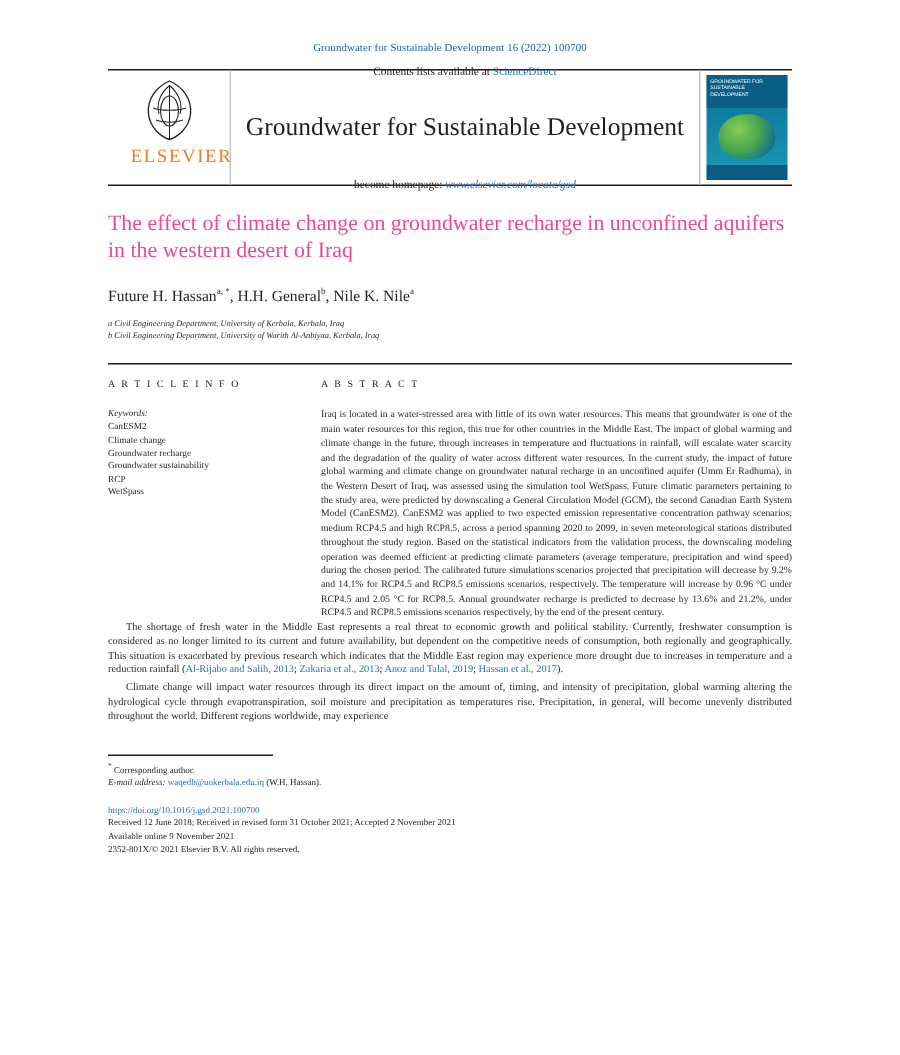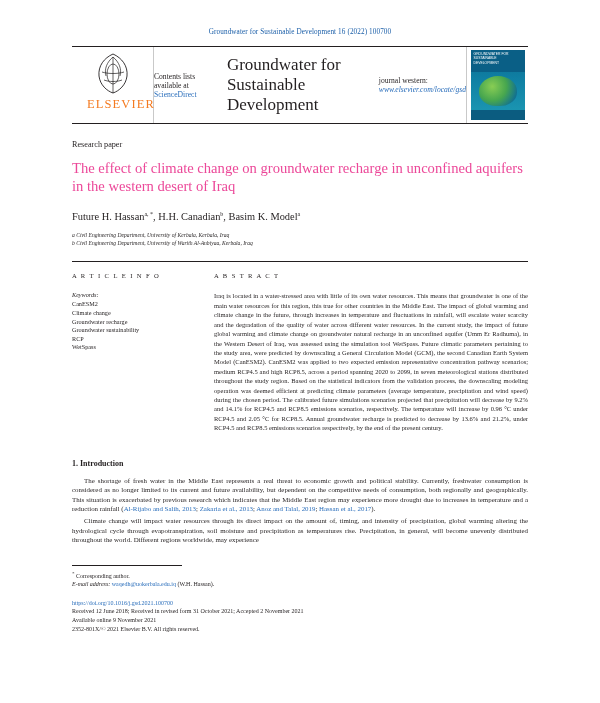--- a/index.html
+++ b/index.html
@@ -66,20 +66,21 @@
     font-size: 12.5px;
     letter-spacing: 1.1px;
     color: #f47a20;
     margin-top: 1px;
     font-weight: normal;
     padding-left: 17px;
   }
   .journal-center {
     flex: 1;
     display: flex;
+    flex-direction: column;
     align-items: center;
     justify-content: center;
     padding: 4px 0 4px 0;
     gap: 16px;
   }
   .contents-line {
     font-size: 7.6px;
     color: #231f20;
   }
   .contents-line a {
@@ -278,41 +279,40 @@
         </div>
         <div class="elsevier-word">ELSEVIER</div>
       </div>
 
       <div class="journal-center">
         <div class="contents-line">
           <span>Contents lists available at </span><a href="#">ScienceDirect</a>
         </div>
         <div class="journal-title">Groundwater for Sustainable Development</div>
         <div class="homepage-line">
-          <span>journal western: </span><a href="#">www.elsevier.com/locate/gsd</a>
+          <span>become homepage: </span><a href="#">www.elsevier.com/locate/gsd</a>
         </div>
       </div>
 
       <div class="cover-block">
         <div class="cover-img">
           <div class="cover-top">GROUNDWATER FOR SUSTAINABLE DEVELOPMENT</div>
           <div class="cover-globe"></div>
           <div class="cover-bottom"></div>
         </div>
       </div>
     </div>
 
     <div class="body-wrap">
 
-      <div class="article-type">Research paper</div>
 
       <div class="title">The effect of climate change on groundwater recharge in unconfined aquifers in the western desert of Iraq</div>
 
       <div class="authors">
-        <span>Future H. Hassan</span><sup>a, *</sup><span>, </span><span>H.H. Canadian</span><sup>b</sup><span>, </span><span>Basim K. Model</span><sup>a</sup>
+        <span>Future H. Hassan</span><sup>a, *</sup><span>, </span><span>H.H. General</span><sup>b</sup><span>, </span><span>Nile K. Nile</span><sup>a</sup>
       </div>
 
       <div class="affil">a Civil Engineering Department, University of Kerbala, Kerbala, Iraq</div>
       <div class="affil">b Civil Engineering Department, University of Warith Al-Anbiyaa, Kerbala, Iraq</div>
 
       <div class="rule"></div>
 
       <div class="two-col">
 
         <div class="col-left">
@@ -325,21 +325,20 @@
           <div class="kw-item">RCP</div>
           <div class="kw-item">WetSpass</div>
         </div>
 
         <div class="col-right">
           <div class="sec-head">A B S T R A C T</div>
           <div class="abstract-text">Iraq is located in a water-stressed area with little of its own water resources. This means that groundwater is one of the main water resources for this region, this true for other countries in the Middle East. The impact of global warming and climate change in the future, through increases in temperature and fluctuations in rainfall, will escalate water scarcity and the degradation of the quality of water across different water resources. In the current study, the impact of future global warming and climate change on groundwater natural recharge in an unconfined aquifer (Umm Er Radhuma), in the Western Desert of Iraq, was assessed using the simulation tool WetSpass. Future climatic parameters pertaining to the study area, were predicted by downscaling a General Circulation Model (GCM), the second Canadian Earth System Model (CanESM2). CanESM2 was applied to two expected emission representative concentration pathway scenarios; medium RCP4.5 and high RCP8.5, across a period spanning 2020 to 2099, in seven meteorological stations distributed throughout the study region. Based on the statistical indicators from the validation process, the downscaling modeling operation was deemed efficient at predicting climate parameters (average temperature, precipitation and wind speed) during the chosen period. The calibrated future simulations scenarios projected that precipitation will decrease by 9.2% and 14.1% for RCP4.5 and RCP8.5 emissions scenarios, respectively. The temperature will increase by 0.96 °C under RCP4.5 and 2.05 °C for RCP8.5. Annual groundwater recharge is predicted to decrease by 13.6% and 21.2%, under RCP4.5 and RCP8.5 emissions scenarios respectively, by the end of the present century.</div>
         </div>
       </div>
 
-      <div class="intro-head">1.  Introduction</div>
 
       <p class="para">The shortage of fresh water in the Middle East represents a real threat to economic growth and political stability. Currently, freshwater consumption is considered as no longer limited to its current and future availability, but dependent on the competitive needs of consumption, both regionally and geographically. This situation is exacerbated by previous research which indicates that the Middle East region may experience more drought due to increases in temperature and a reduction rainfall (<a href="#">Al-Rijabo and Salih, 2013</a>; <a href="#">Zakaria et al., 2013</a>; <a href="#">Anoz and Talal, 2019</a>; <a href="#">Hassan et al., 2017</a>).</p>
 
       <p class="para">Climate change will impact water resources through its direct impact on the amount of, timing, and intensity of precipitation, global warming altering the hydrological cycle through evapotranspiration, soil moisture and precipitation as temperatures rise. Precipitation, in general, will become unevenly distributed throughout the world. Different regions worldwide, may experience</p>
 
       <div class="footnote-rule"></div>
 
       <div class="footnote">
         <sup>*</sup>
         <span>Corresponding author.</span>

